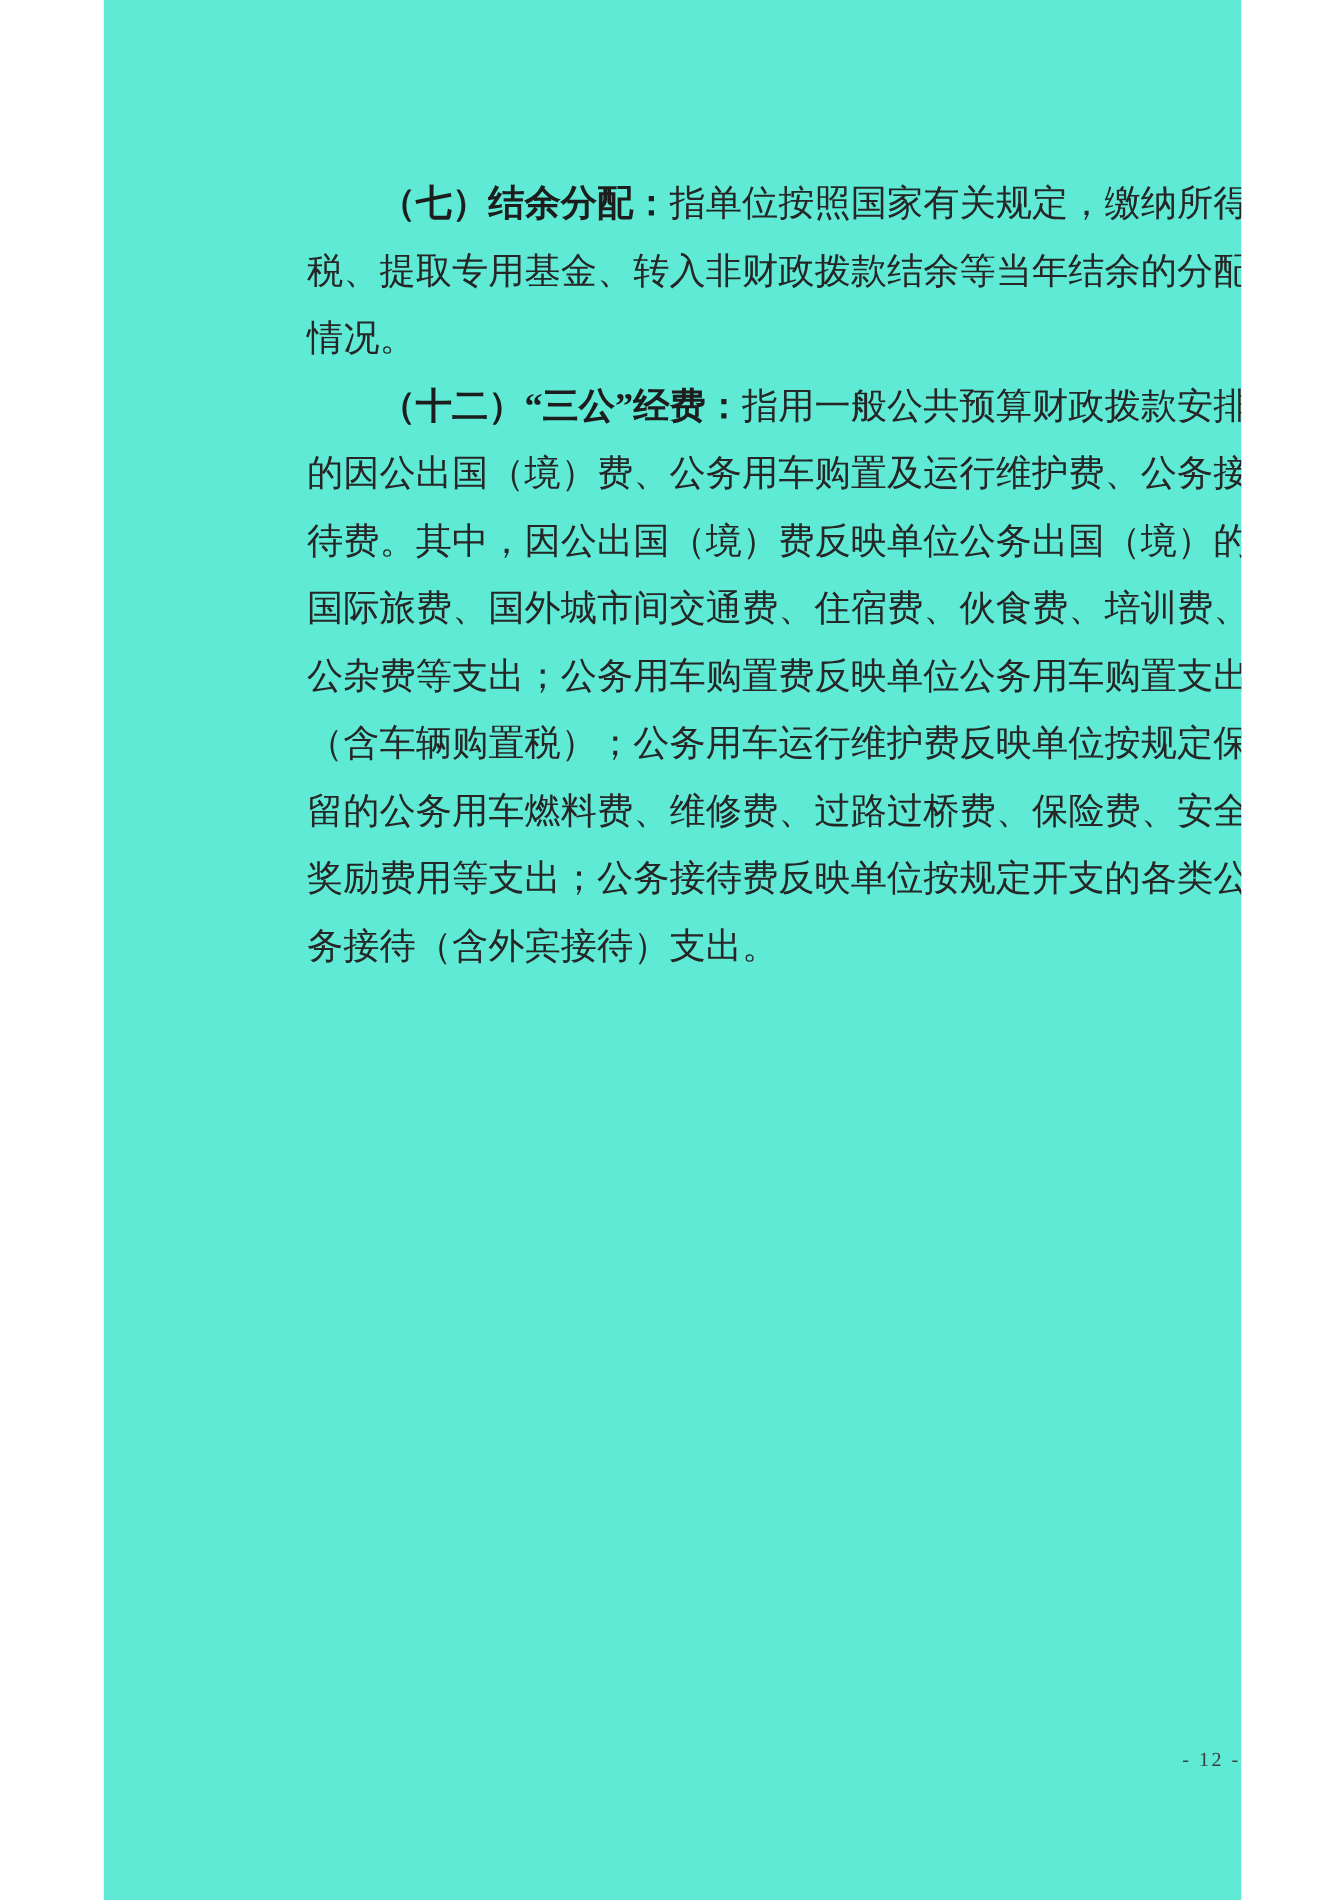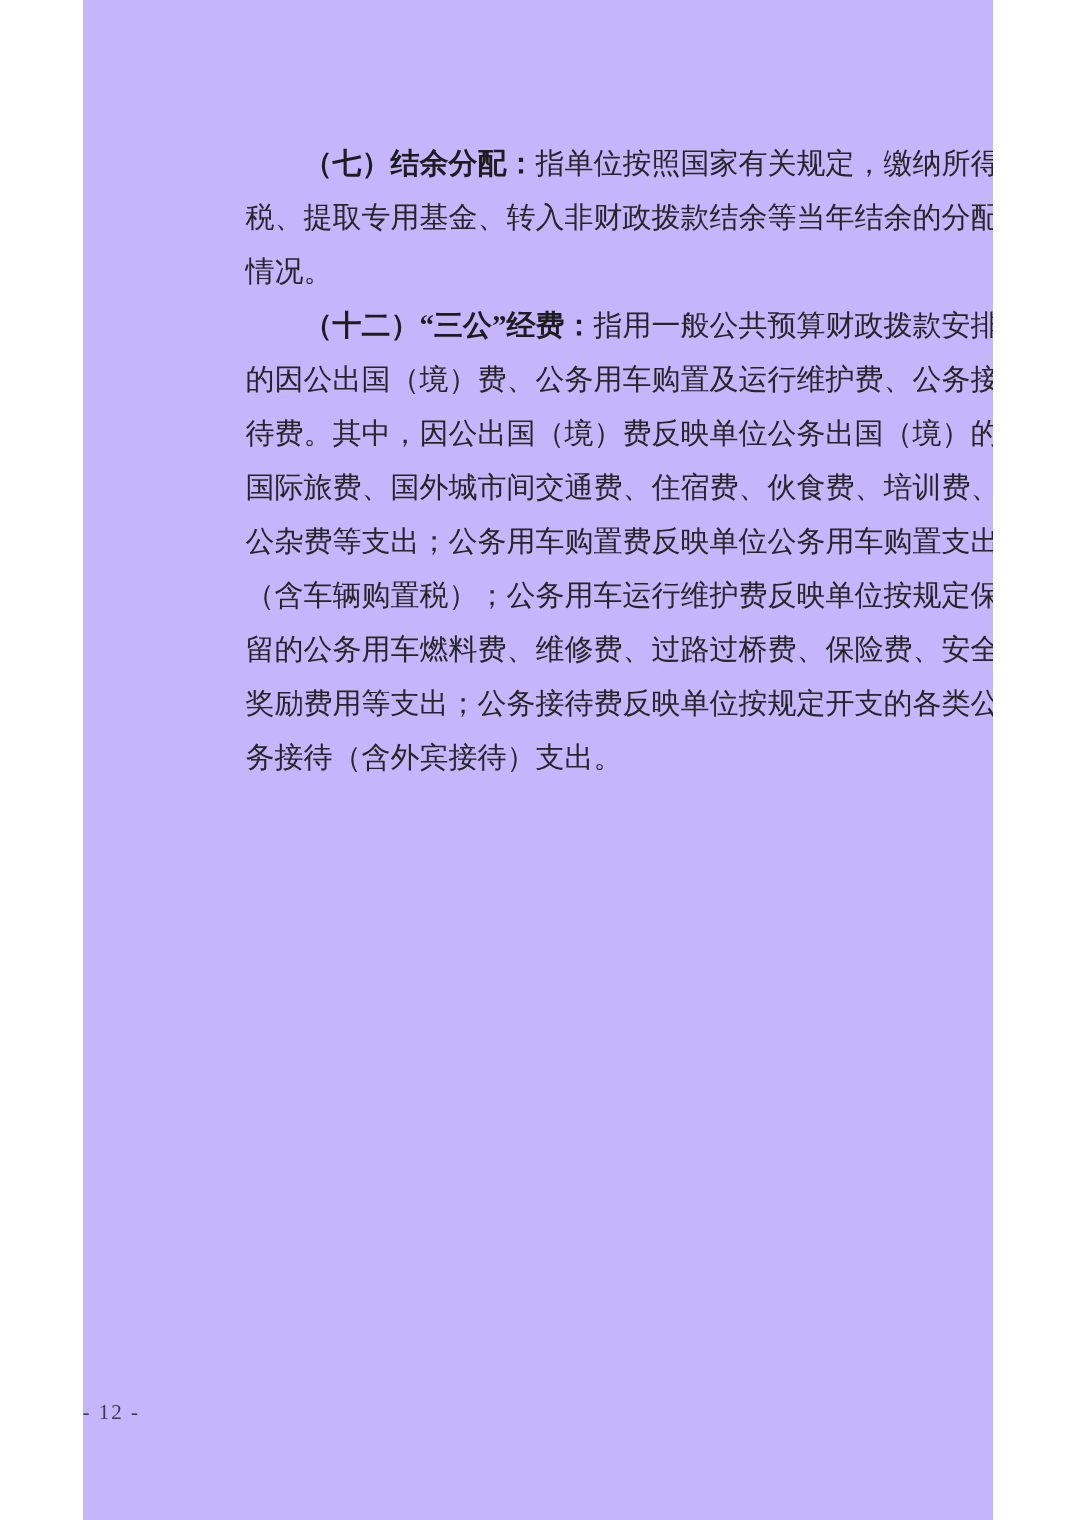--- a/index.html
+++ b/index.html
@@ -5,21 +5,21 @@
   html, body {
     margin: 0;
     padding: 0;
     background: #ffffff;
   }
   .page {
     position: relative;
     width: 910px;
     height: 1520px;
     margin: 0 auto;
-    background: #c4b5fd;
+    background: #5eead4;
     overflow: hidden;
     font-family: "Liberation Serif", "DejaVu Serif", serif;
   }
   .content {
     position: absolute;
     top: 136px;
     left: 163px;
     width: 754px;
   }
   .para {
@@ -37,22 +37,22 @@
     color: #1d1d1d;
   }
   .para .def {
     font-weight: 400;
   }
   .footer {
     position: absolute;
     top: 1400px;
     left: 0;
     width: 100%;
-    text-align: left;
-    font-size: 21px;
+    text-align: right;
+    font-size: 16px;
     color: #3c3c3c;
     letter-spacing: 2px;
     font-family: "Liberation Serif", "DejaVu Serif", serif;
   }
 </style>
 </head>
 <body>
 
 <div class="page">
   <div class="content">

